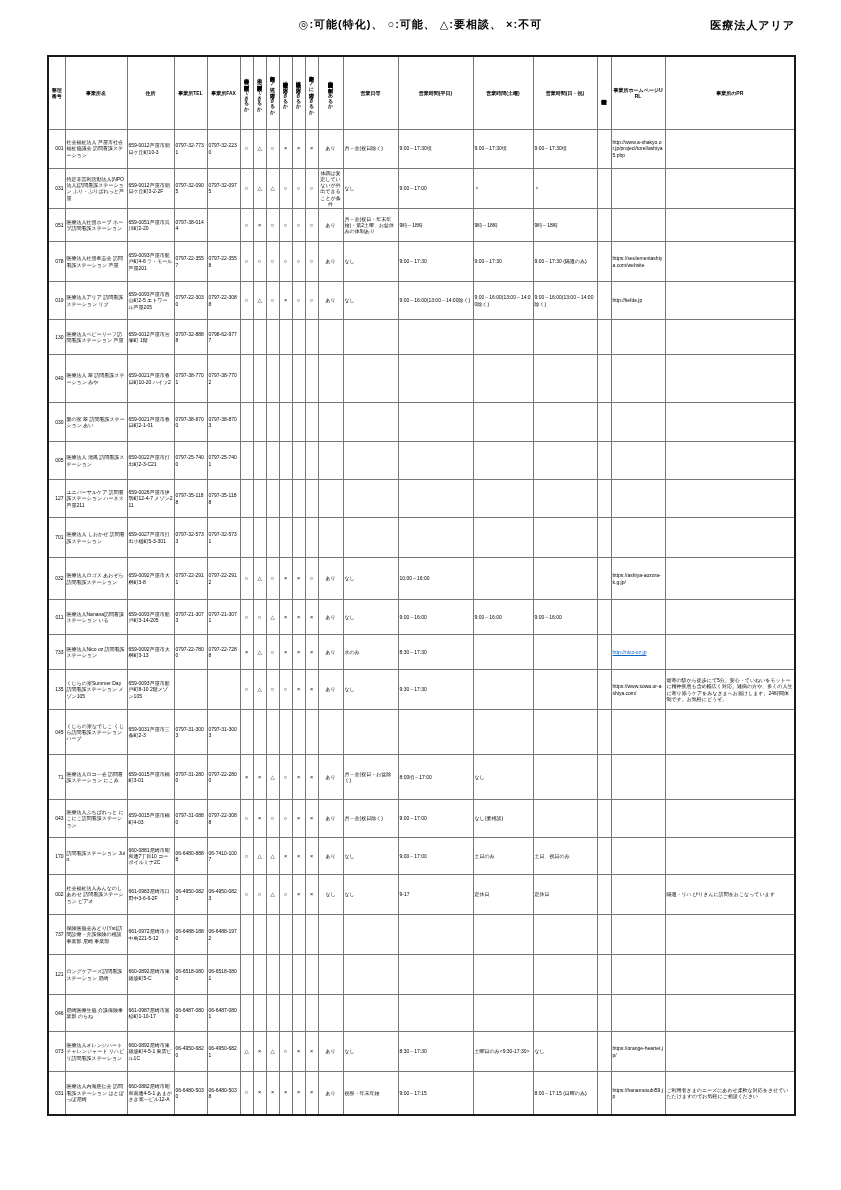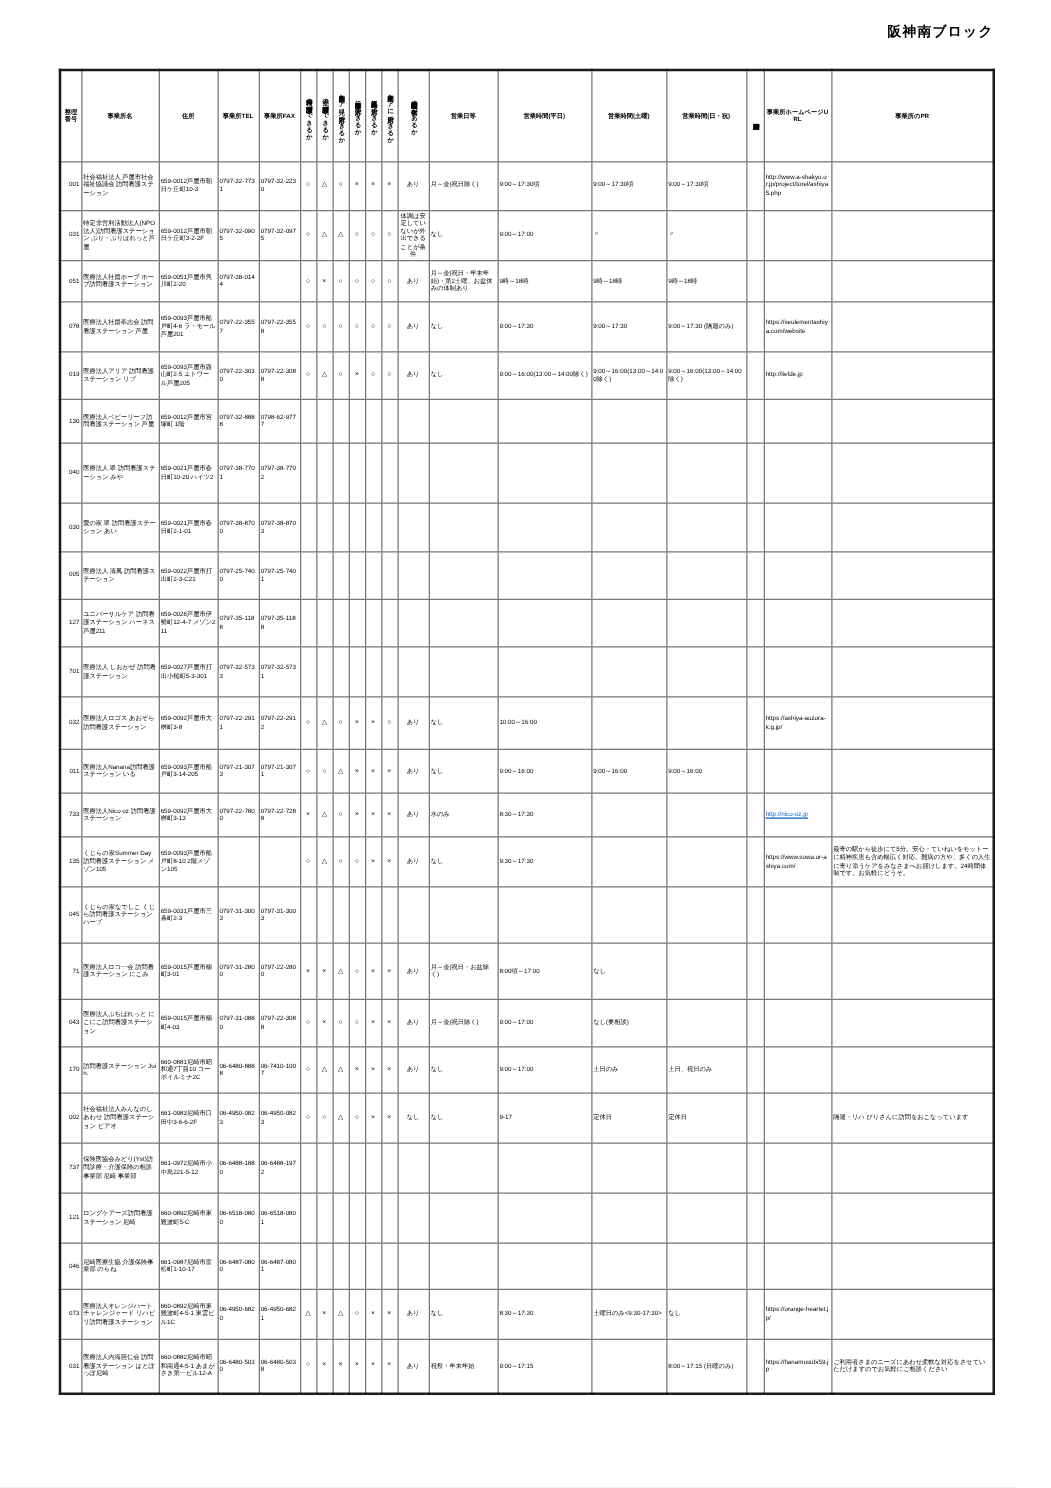--- a/index.html
+++ b/index.html
@@ -41,21 +41,22 @@
   td.c-hours{text-align:left;}
   td.c-ph{text-align:center;}
   td.c-url{text-align:left;}
   td.c-pr{text-align:left;}
   .url-link{color:#0563C1;text-decoration:underline;cursor:pointer;}
 </style>
 </head>
 <body>
 
 <div class="page">
-  <div class="block-label">阪神南ブロック</div>
+  <div class="legend">◎:可能(特化)、 ○:可能、 △:要相談、 ×:不可</div>
+  <div class="block-label">医療法人アリア</div>
   <table class="grid">
     <colgroup>
         <col style="width: 17px;">
         <col style="width: 62px;">
         <col style="width: 47px;">
         <col style="width: 33px;">
         <col style="width: 33px;">
         <col style="width: 13px;">
         <col style="width: 13px;">
         <col style="width: 13px;">

